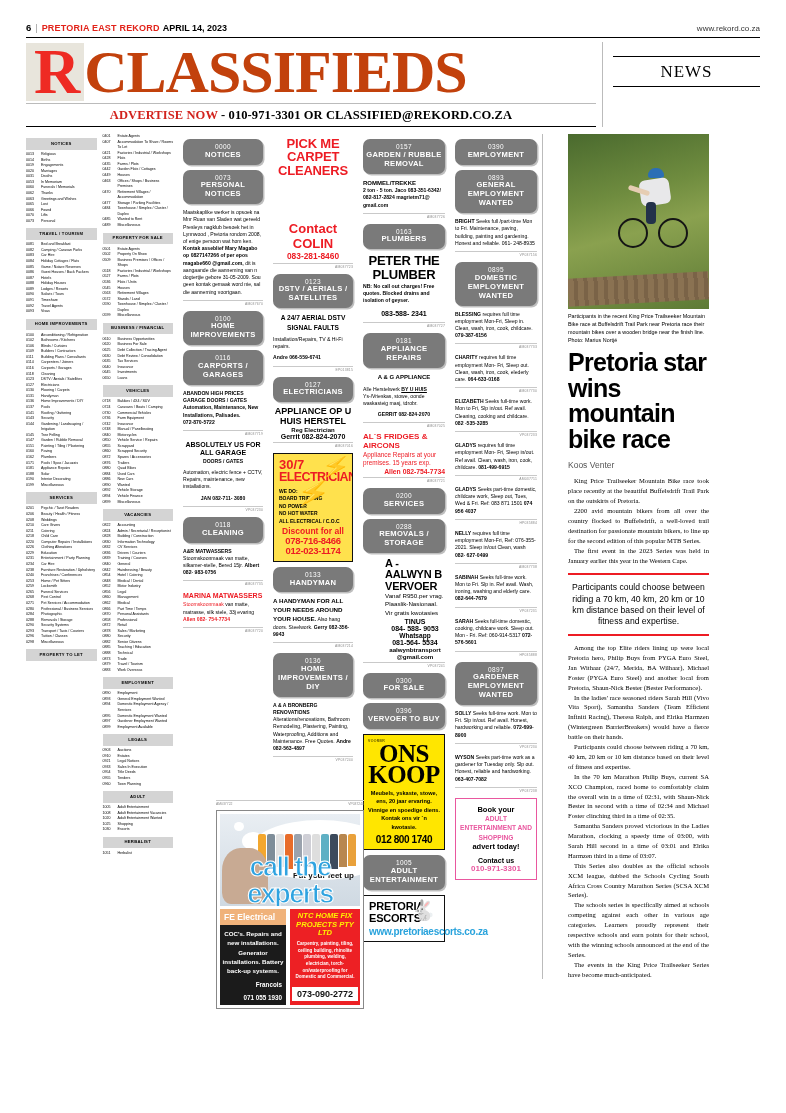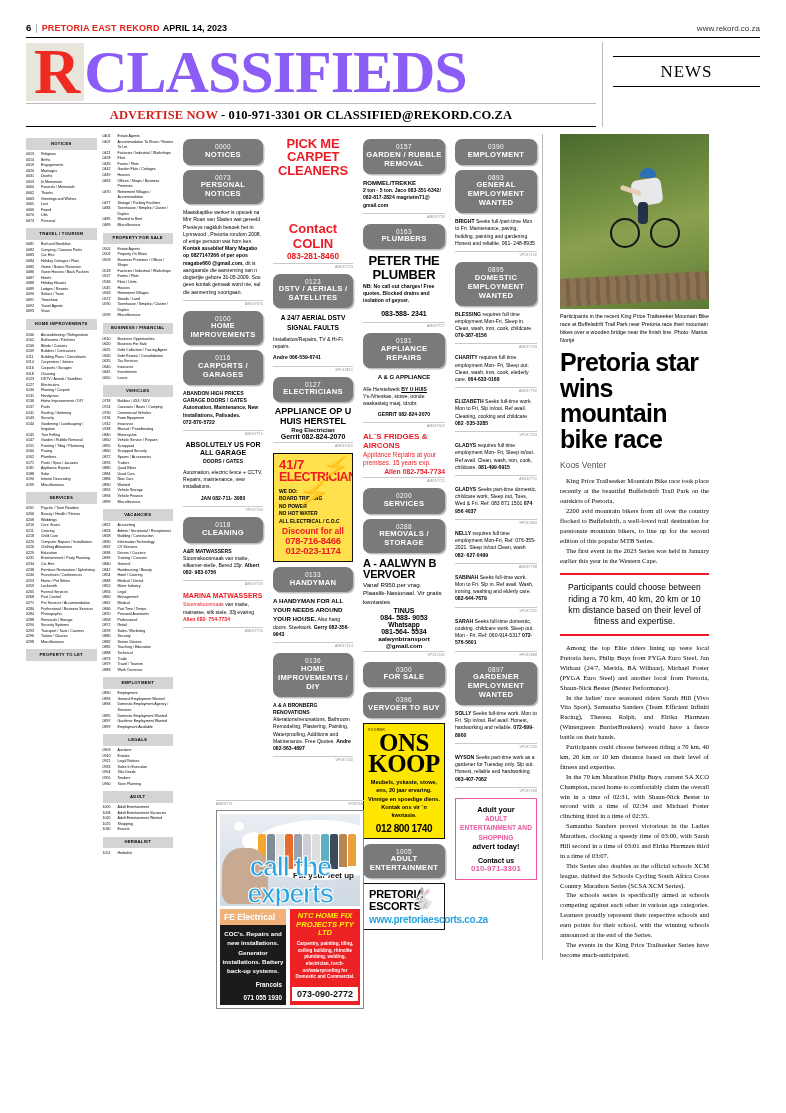--- a/index.html
+++ b/index.html
@@ -22,21 +22,21 @@
   
   .mast-wrap{display:flex;margin-top:4px;}
   .mast-left{width:570px;position:relative;}
   .mast-title{display:flex;align-items:center;height:60px;}
   .mast-R{
     background:#e8e5dc;color:#ee2a23;font-family:"Liberation Serif",serif;
     font-weight:bold;font-size:64px;line-height:54px;padding:2px 4px 2px 8px;
   }
   .mast-rest{
     font-family:"Liberation Serif",serif;font-weight:bold;font-size:60px;
-    letter-spacing:-1px;color:#8b5cf6;line-height:56px;
+    letter-spacing:-1px;color:#c2410c;line-height:56px;
   }
   .mast-rule{border-top:1px solid #bbb;margin-top:1px;}
   .mast-sub{
     text-align:center;font-family:"Liberation Serif",serif;font-weight:bold;
     font-size:12.5px;margin:4px 0 3px;letter-spacing:.1px;
   }
   .mast-sub .red{color:#d2231d;}
   .mast-rule2{border-top:1px solid #000;}
 
   .mast-right{flex:1;padding-left:10px;border-left:1px solid #bbb;margin-left:6px;}
@@ -47,21 +47,21 @@
   }
 
   
   .cols{display:flex;margin-top:7px;}
   .col{box-sizing:border-box;}
   .c-index{width:152px;padding-right:5px;}
   .c-a{width:90px;padding:0 5px;}
   .c-b{width:90px;padding:0 5px;}
   .c-c{width:92px;padding:0 5px;}
   .c-d{width:92px;padding:0 5px;}
-  .c-news{width:167px;padding-left:17px;border-left:1px solid #bbb;}
+  .c-news{width:167px;padding-left:25px;border-left:1px solid #bbb;}
 
   
   .index-title{
     font-family:"Liberation Serif",serif;font-weight:bold;font-size:22px;
     text-align:center;letter-spacing:2px;margin:4px 0 6px;
   }
   .idx-cols{display:flex;gap:6px;font-size:3.6px;line-height:1.55;}
   .idx-col{width:50%;}
   .idx-head{
     background:#d4d4d4;text-align:center;font-weight:bold;font-size:4.2px;
@@ -1018,21 +1018,21 @@
       <div class="big-ad">
         <div class="ad-title-md">APPLIANCE OP U HUIS HERSTEL</div>
         <div style="font-size:6px;font-weight:bold;">Reg Electrician</div>
         <div style="font-size:7px;font-weight:bold;">Gerrit 082-824-2070</div>
       </div>
       <div class="ref">AM037016</div>
 
       <div class="elec">
         <div class="bolt bolt1">⚡</div>
         <div class="bolt bolt2">⚡</div>
-        <div class="l1">41/7</div>
+        <div class="l1">30/7</div>
         <div class="l2">ELECTRICIAN</div>
         <ul>
           <li>WE DO:</li>
           <li>BOARD TRIPPING</li>
           <li>NO POWER</li>
           <li>NO HOT WATER</li>
           <li>ALL ELECTRICAL / C.O.C</li>
         </ul>
         <div class="disc">Discount for all</div>
         <div class="ph">078-716-8466</div>
@@ -1115,21 +1115,21 @@
       <div class="pill">
         <div class="code">0200</div>
         <div class="nm">SERVICES</div>
       </div>
 
       <div class="pill">
         <div class="code">0288</div>
         <div class="nm">REMOVALS / STORAGE</div>
       </div>
 
-      <div class="big-ad" style="text-align:left;">
+      <div class="big-ad" style="text-align:left;margin-left:22px;">
         <div class="ad-title-lg" style="font-size:11px;">A - AALWYN B VERVOER</div>
         <div style="font-size:6.2px;line-height:1.4;">Vanaf R950.per vrag. Plaaslik-Nasionaal. Vir gratis kwotasies</div>
         <div class="center" style="font-size:7px;font-weight:bold;">TINUS</div>
         <div class="center" style="font-size:7px;font-weight:bold;">084- 588- 9053</div>
         <div class="center" style="font-size:6.6px;font-weight:bold;">Whatsapp</div>
         <div class="center" style="font-size:7px;font-weight:bold;">081-564- 5534</div>
         <div class="center" style="font-size:6.2px;font-weight:bold;">aalwynbtransport @gmail.com</div>
       </div>
       <div class="ref">VP037241</div>
 
@@ -1211,21 +1211,21 @@
       </div>
 
       <div id="gardener-root">
           <div class="ad"><b>SOLLY </b><span>Seeks full-time work. Mon to Fri. Slp in/out. Ref avail. Honest, hardworking and reliable. </span><b>072-699-8900</b></div>
           <div class="ref">VP037230</div>
           <div class="ad"><b>WYSON </b><span>Seeks part-time work as a gardener for Tuesday only. Slp out. Honest, reliable and hardworking. </span><b>063-407-7082</b></div>
           <div class="ref">VP037238</div>
         </div>
 
       <div class="bookbox">
-        <div class="t1">Adult your</div>
+        <div class="t1">Book your</div>
         <div class="t2">ADULT ENTERTAINMENT AND SHOPPING</div>
         <div class="t3">advert today!</div>
         <div class="t4">Contact us</div>
         <div class="t5">010-971-3301</div>
       </div>
     </div>
 
     <div class="col c-news">
       <div class="photo-main">
         <div class="bridge"></div>

